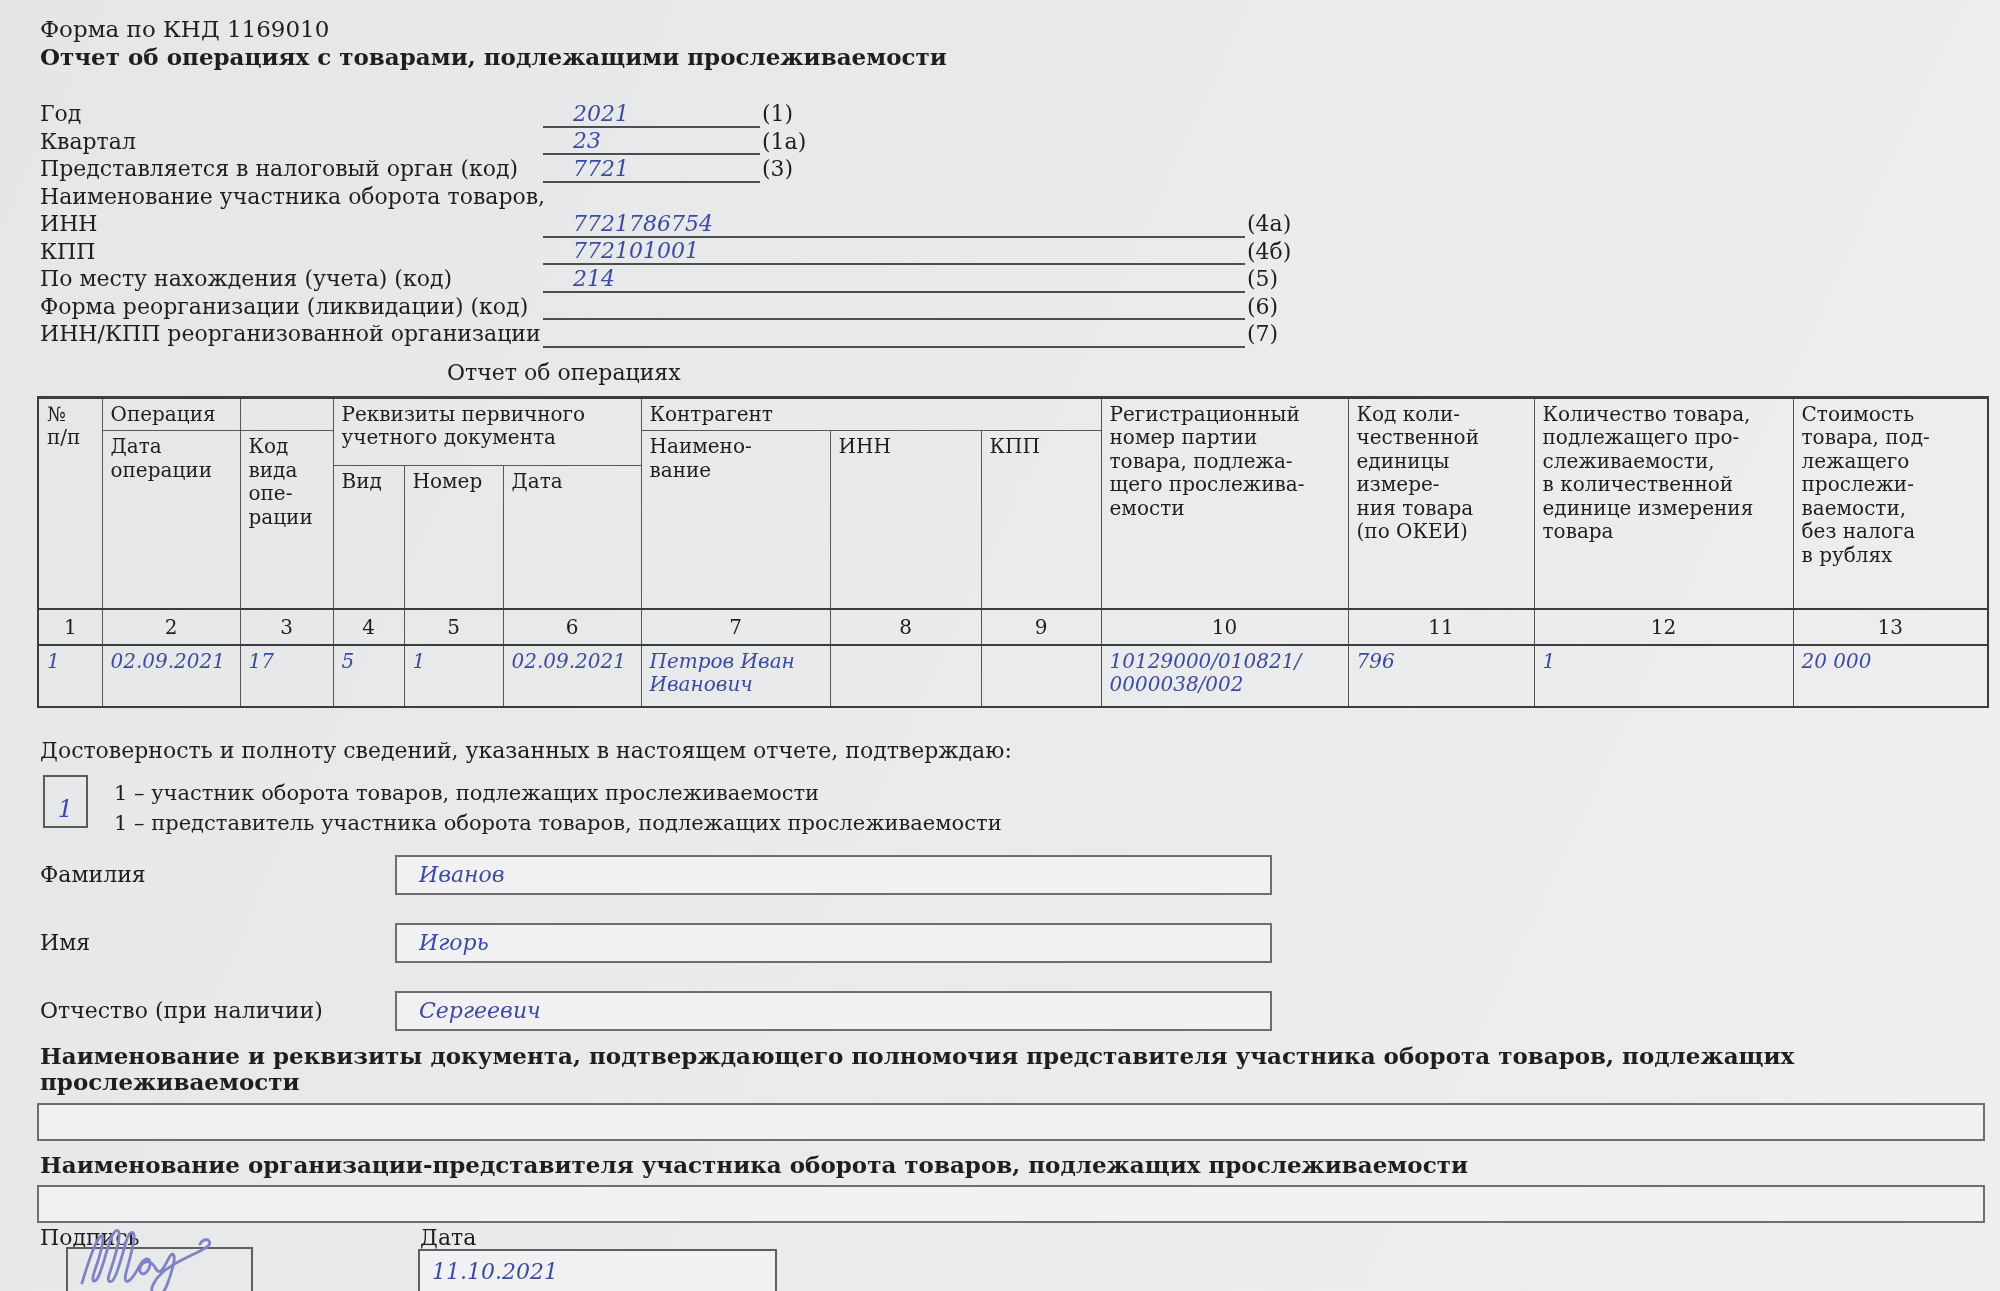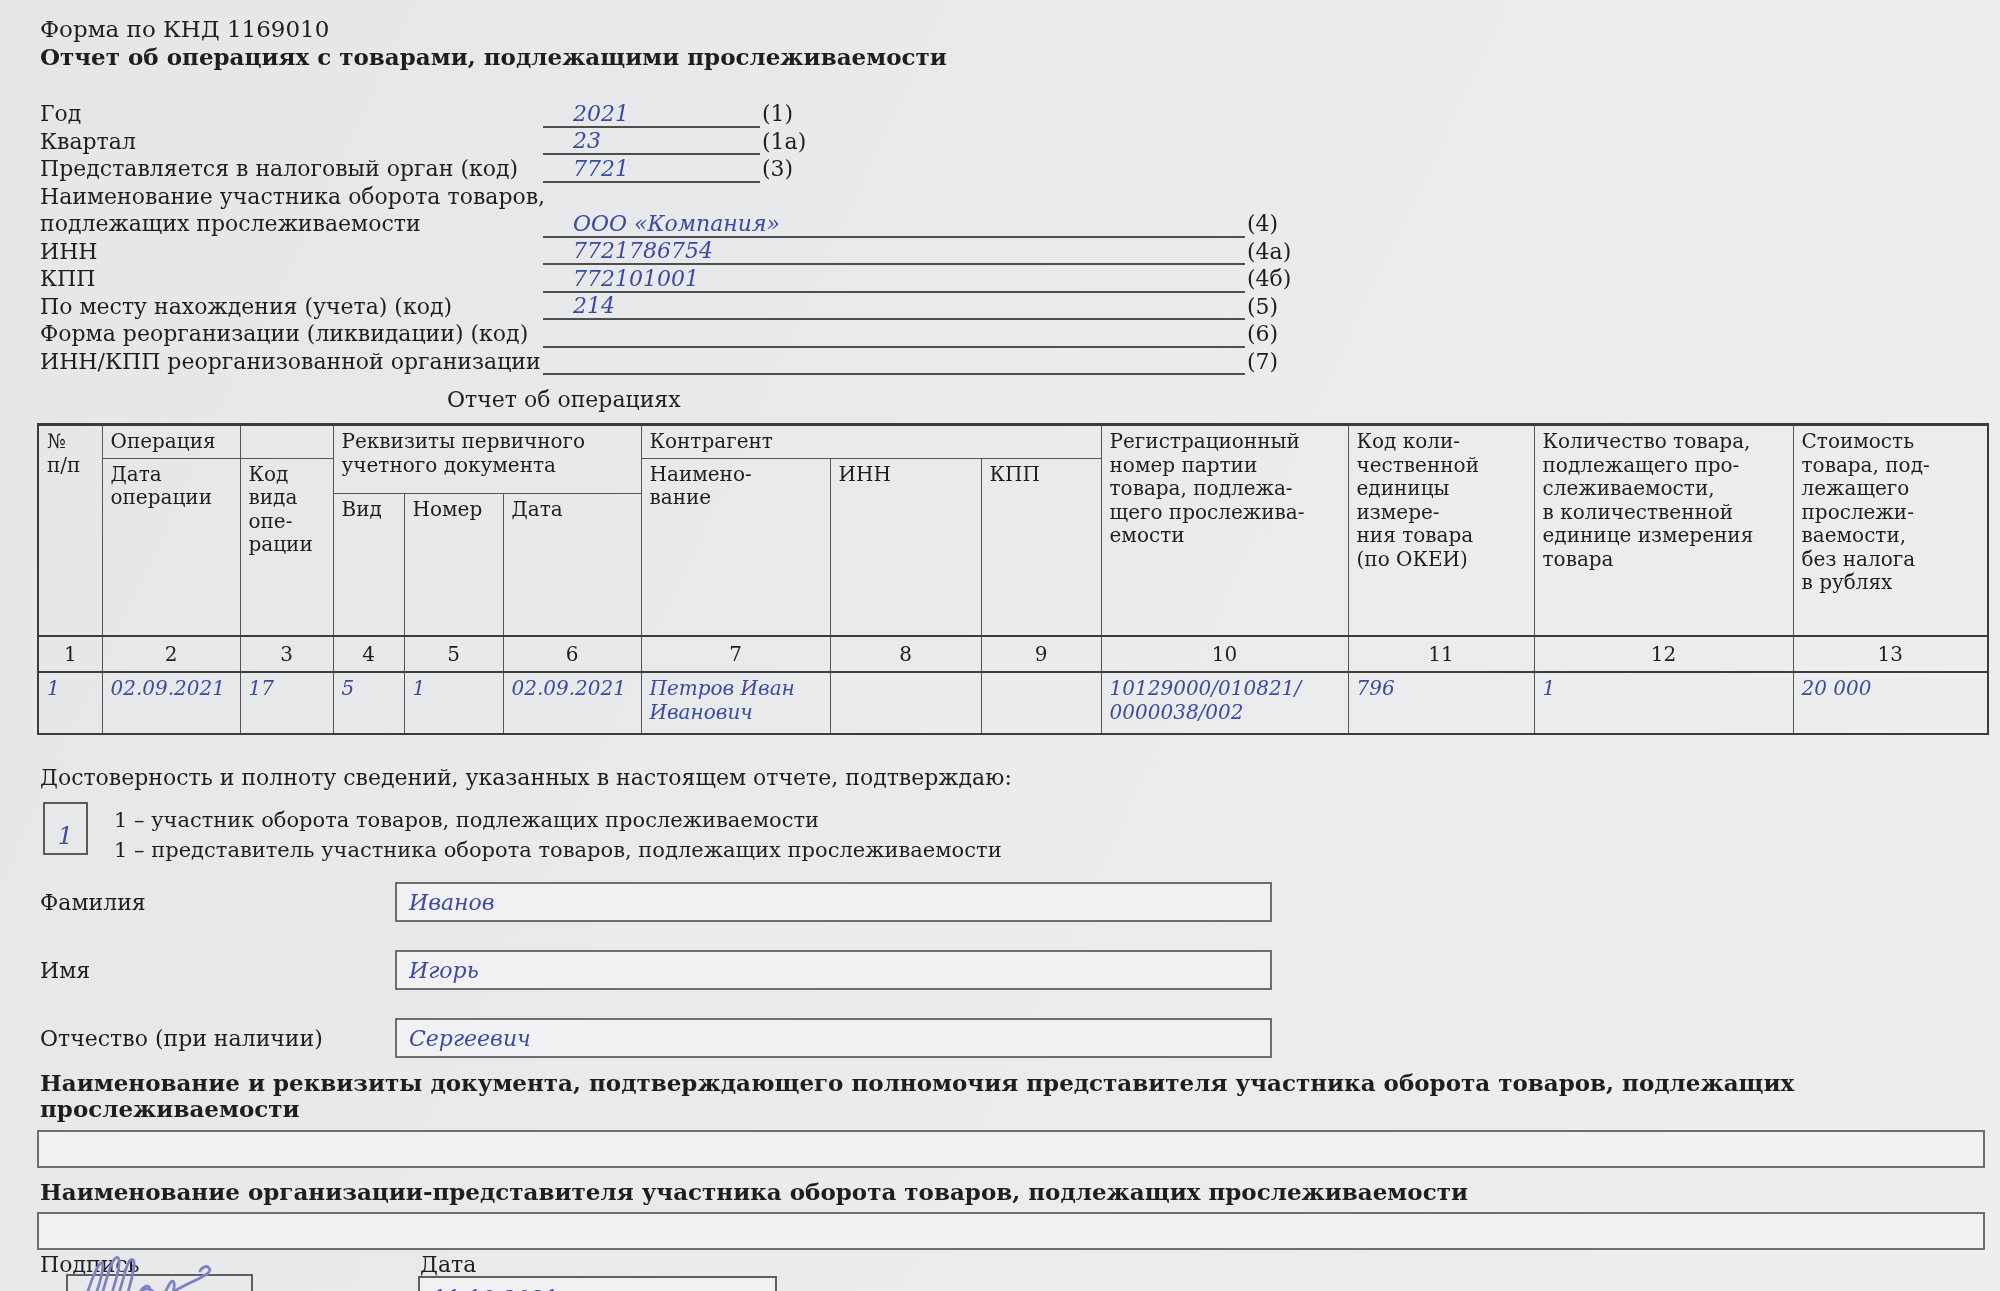--- a/index.html
+++ b/index.html
@@ -45,21 +45,21 @@
               display:flex; align-items:flex-end; justify-content:center;
               color:#3b4aa2; font-style:italic; font-size:24px; padding-bottom:3px; }
   .options { margin-left:26px; font-size:21px; line-height:30px; padding-top:3px; }
 
   
   .prow { display:flex; align-items:center; height:40px; margin-top:28px; }
   .prow.first { margin-top:17px; }
   .plabel { width:355px; flex:none; font-size:22px; }
   .pbox { width:877px; height:40px; border:2px solid #6e6e6e; background:#f1f1f3;
           display:flex; align-items:center; }
-  .pvalue { color:#3b4aa2; font-style:italic; font-size:22px; padding-left:12px; }
+  .pvalue { color:#3b4aa2; font-style:italic; font-size:22px; padding-left:22px; }
 
   
   .rep-label { font-size:23px; line-height:26px; margin-top:12px; font-weight:bold; }
   .rep-label.second { margin-top:11px; }
   .wide-box { width:1948px; margin-left:-3px; height:38px; border:2px solid #6e6e6e; background:#f1f1f3; margin-top:8px; }
   .wide-box.second { margin-top:7px; }
 
   
   .bottom-row { position:relative; margin-top:2px; height:80px; }
   .sig-label { position:absolute; left:0; top:0; font-size:22px; line-height:25px; }
@@ -95,27 +95,20 @@
     </div>
     <div class="frow">
       <span class="flabel">Представляется в налоговый орган (код)</span>
       <span class="fline short">
           <span class="fvalue">7721</span>
         </span>
       <span class="fnum">(3)</span>
     </div>
     <div class="frow">
       <span class="flabel">Наименование участника оборота товаров,</span>
-    </div>
-    <div class="frow">
-      <span class="flabel">подлежащих прослеживаемости</span>
-      <span class="fline long">
-          <span class="fvalue">ООО «Компания»</span>
-        </span>
-      <span class="fnum">(4)</span>
     </div>
     <div class="frow">
       <span class="flabel">ИНН</span>
       <span class="fline long">
           <span class="fvalue">7721786754</span>
         </span>
       <span class="fnum">(4а)</span>
     </div>
     <div class="frow">
       <span class="flabel">КПП</span>

